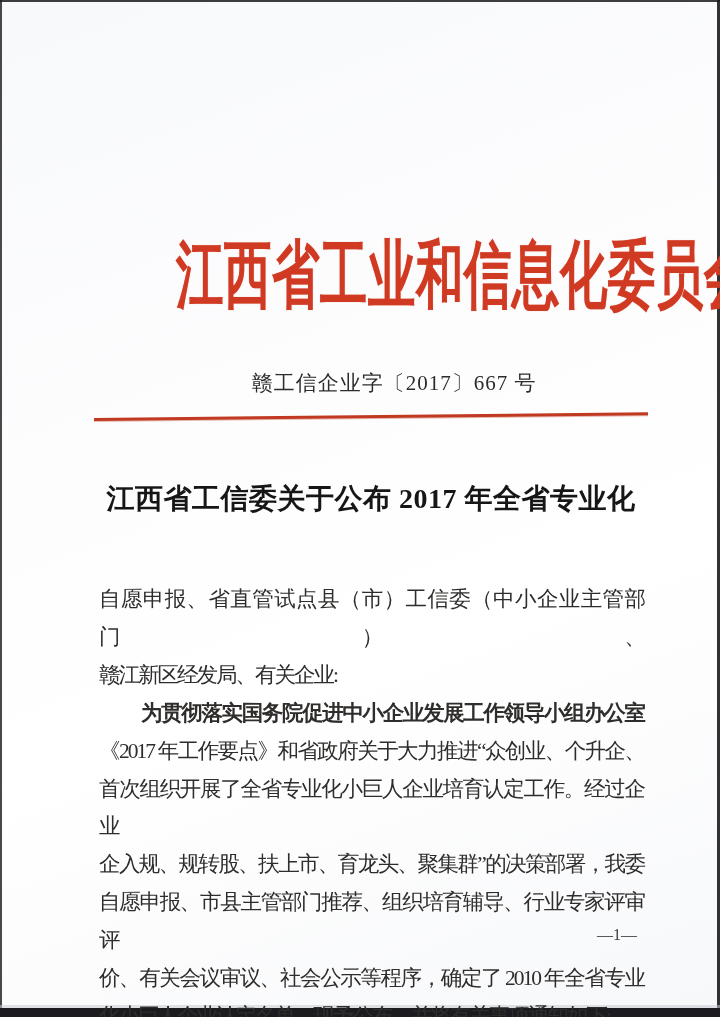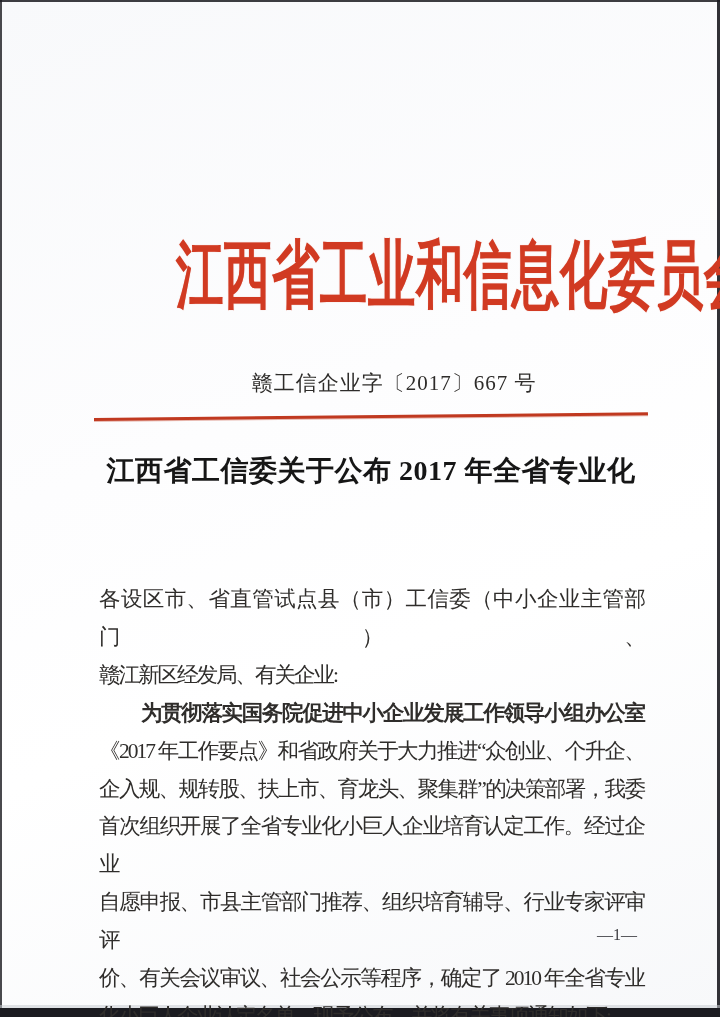--- a/index.html
+++ b/index.html
@@ -69,21 +69,21 @@
     height: 3px;
     background: #c03920;
     box-shadow: 0 1px 0 rgba(192,57,32,.35);
     transform: rotate(-0.6deg);
     transform-origin: left center;
   }
 
   
   .notice-title {
     position: absolute;
-    top: 453px;
+    top: 481px;
     left: 22px;
     width: 698px;
     text-align: center;
     font-size: 28px;
     font-weight: bold;
     color: #161616;
     line-height: 36.5px;
     letter-spacing: 0.5px;
   }
 
@@ -134,26 +134,26 @@
 
   <div class="doc-number">赣工信企业字〔2017〕667 号</div>
 
   <div class="red-divider"></div>
 
   <div class="notice-title">
     <div>江西省工信委关于公布 2017 年全省专业化</div>
   </div>
 
   <div class="body-block">
-    <div class="bline jl">各设区市、省直管试点县（市）工信委（中小企业主管部门）、</div>
+    <div class="bline jl">自愿申报、省直管试点县（市）工信委（中小企业主管部门）、</div>
     <div class="bline">赣江新区经发局、有关企业:</div>
     <div class="bline jl indent">为贯彻落实国务院促进中小企业发展工作领导小组办公室</div>
     <div class="bline jl">《2017 年工作要点》和省政府关于大力推进“众创业、个升企、</div>
+    <div class="bline jl">首次组织开展了全省专业化小巨人企业培育认定工作。经过企业</div>
     <div class="bline jl">企入规、规转股、扶上市、育龙头、聚集群”的决策部署，我委</div>
-    <div class="bline jl">首次组织开展了全省专业化小巨人企业培育认定工作。经过企业</div>
     <div class="bline jl">自愿申报、市县主管部门推荐、组织培育辅导、行业专家评审评</div>
     <div class="bline jl">价、有关会议审议、社会公示等程序，确定了 2010 年全省专业</div>
     <div class="bline">化小巨人企业认定名单，现予公布，并将有关事项通知如下:</div>
   </div>
 
   <div class="page-number">—1—</div>
 
 </div>
 
 </body></html>

